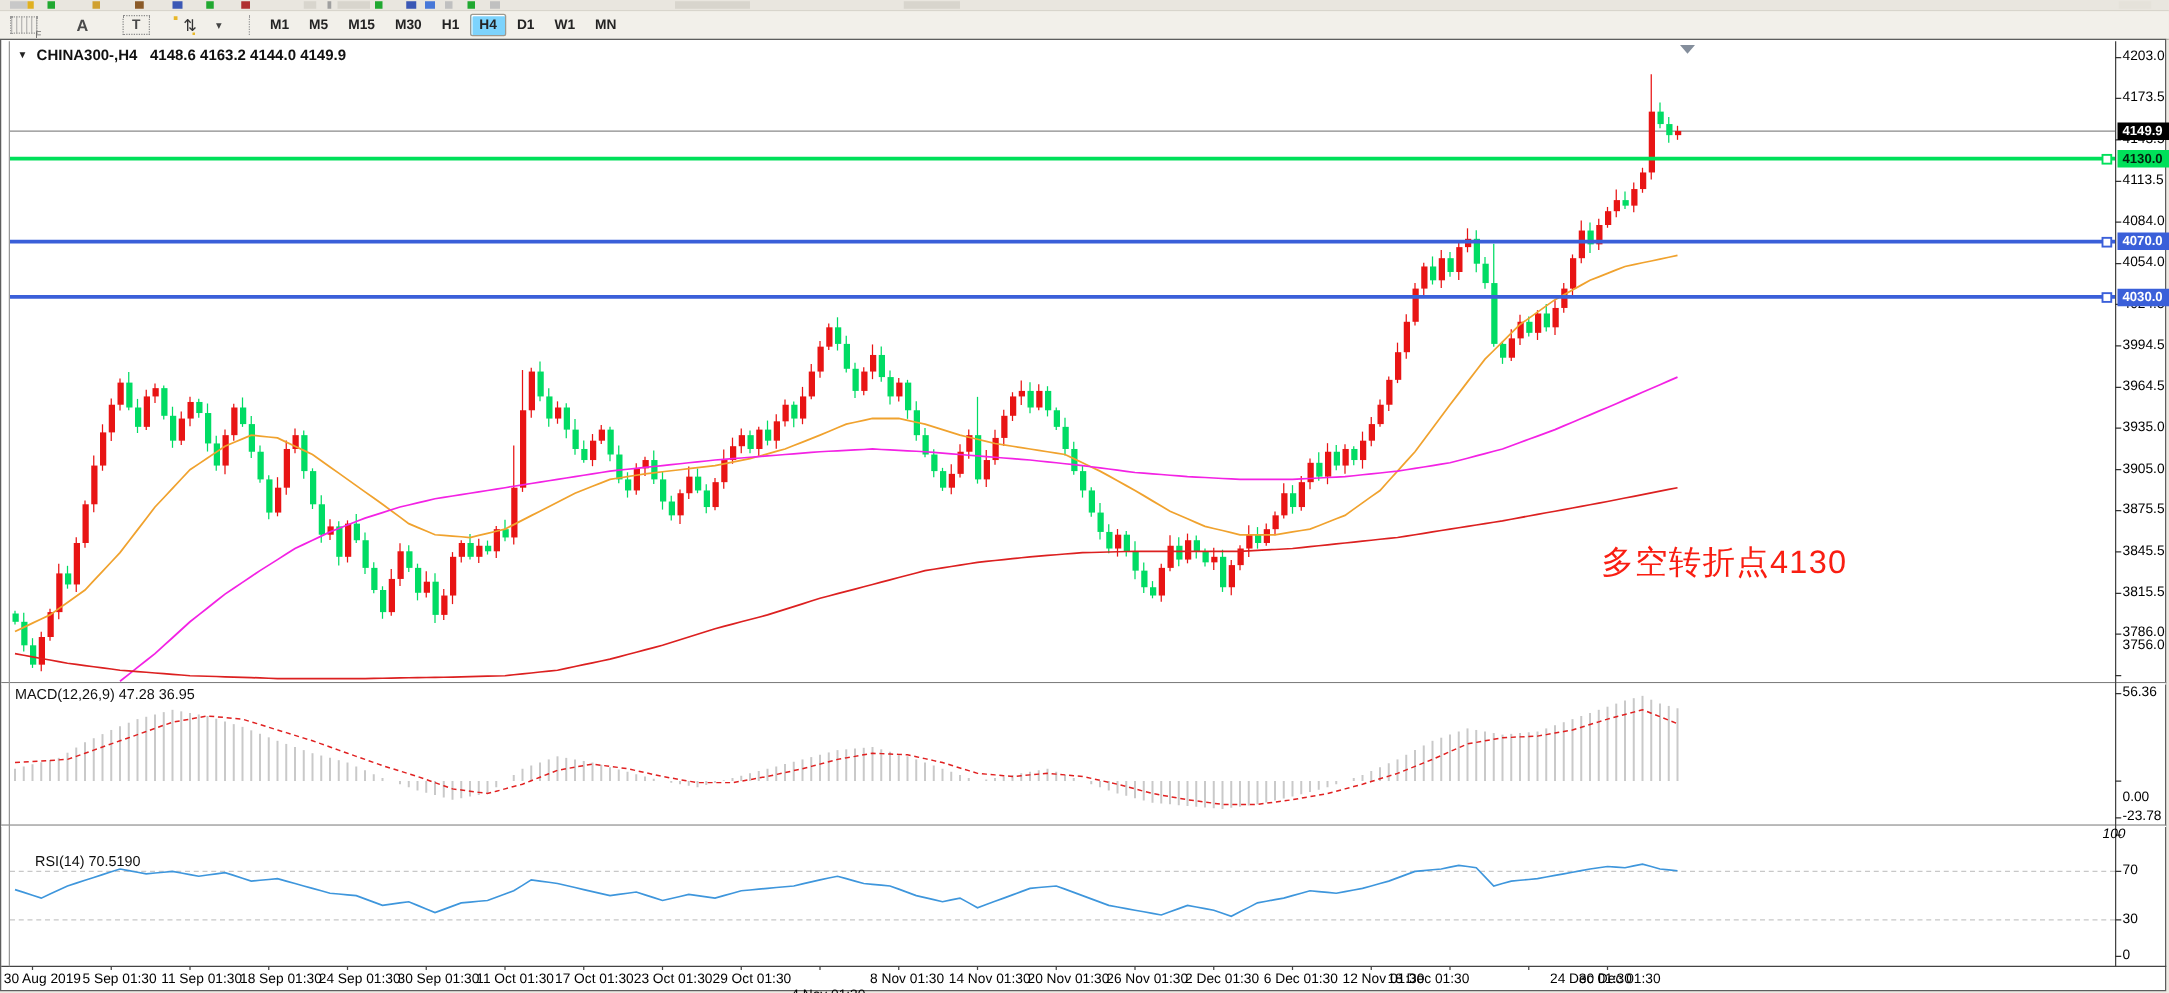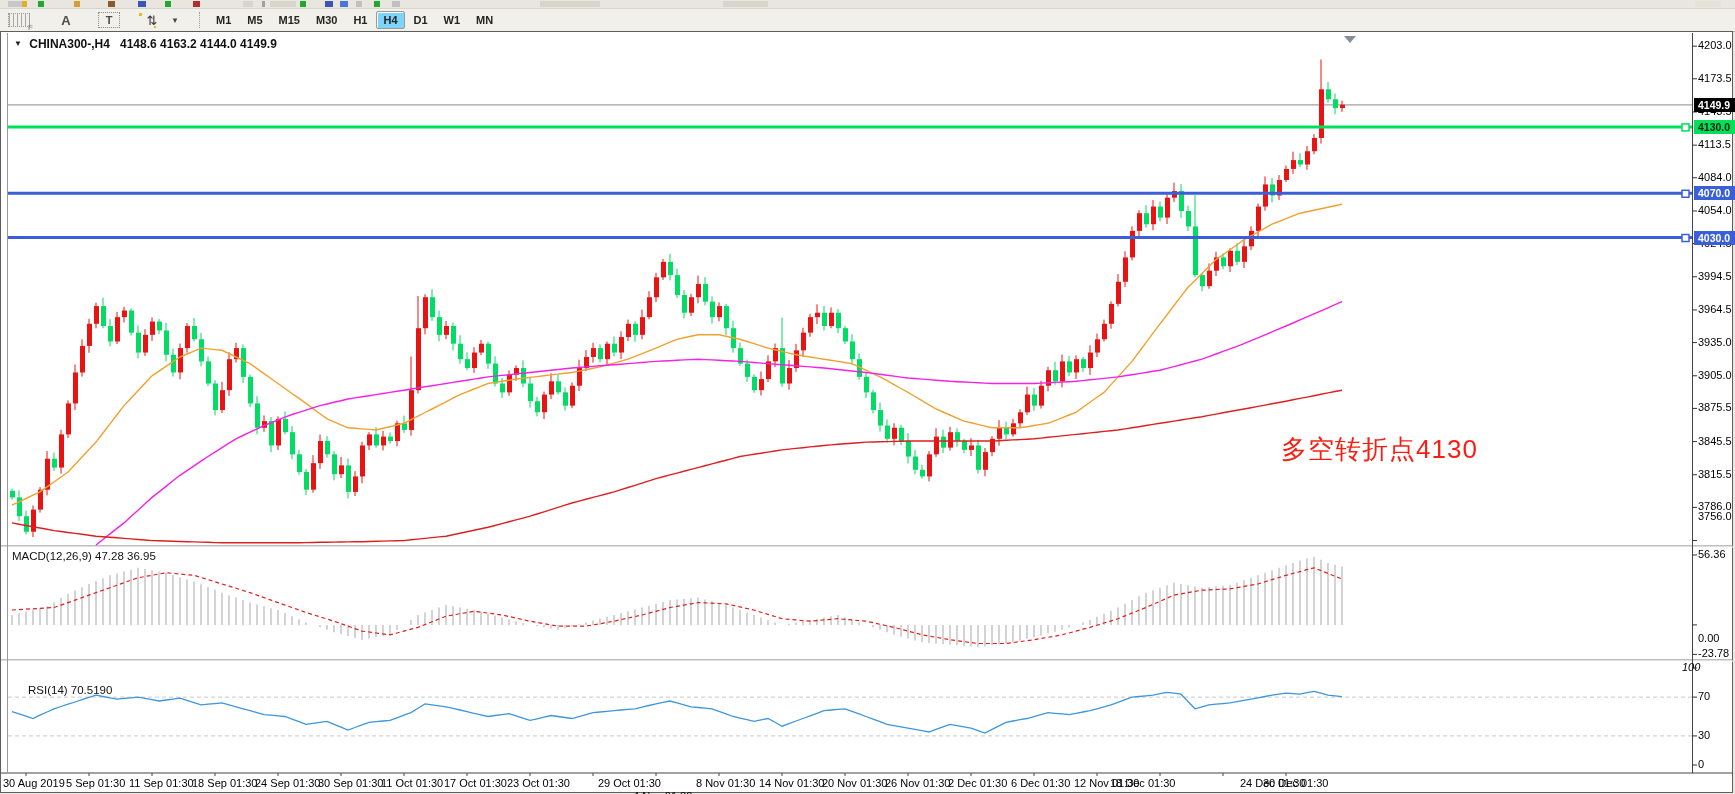--- a/index.html
+++ b/index.html
@@ -779,21 +779,21 @@
       <div class="ov axis-lbl" style="left: 1698px; top: 758.016px;">0</div>
       <div class="ov date-lbl axis-lbl" style="left: 3px; top: 777px;">30 Aug 2019</div>
       <div class="ov date-lbl axis-lbl" style="left: 66px; top: 777px;">5 Sep 01:30</div>
       <div class="ov date-lbl axis-lbl" style="left: 129px; top: 777px;">11 Sep 01:30</div>
       <div class="ov date-lbl axis-lbl" style="left: 192px; top: 777px;">18 Sep 01:30</div>
       <div class="ov date-lbl axis-lbl" style="left: 255px; top: 777px;">24 Sep 01:30</div>
       <div class="ov date-lbl axis-lbl" style="left: 318px; top: 777px;">30 Sep 01:30</div>
       <div class="ov date-lbl axis-lbl" style="left: 381px; top: 777px;">11 Oct 01:30</div>
       <div class="ov date-lbl axis-lbl" style="left: 444px; top: 777px;">17 Oct 01:30</div>
       <div class="ov date-lbl axis-lbl" style="left: 507px; top: 777px;">23 Oct 01:30</div>
-      <div class="ov date-lbl axis-lbl" style="left: 570px; top: 777px; padding-left: 28px;">29 Oct 01:30</div>
+      <div class="ov date-lbl axis-lbl" style="left: 570px; top: 777px;">29 Oct 01:30</div>
       <div class="ov date-lbl axis-lbl" style="left: 633px; top: 766px; margin-top: 24px;">4 Nov 01:30</div>
       <div class="ov date-lbl axis-lbl" style="left: 696px; top: 777px;">8 Nov 01:30</div>
       <div class="ov date-lbl axis-lbl" style="left: 759px; top: 777px;">14 Nov 01:30</div>
       <div class="ov date-lbl axis-lbl" style="left: 822px; top: 777px;">20 Nov 01:30</div>
       <div class="ov date-lbl axis-lbl" style="left: 885px; top: 777px;">26 Nov 01:30</div>
       <div class="ov date-lbl axis-lbl" style="left: 948px; top: 777px;">2 Dec 01:30</div>
       <div class="ov date-lbl axis-lbl" style="left: 1011px; top: 777px;">6 Dec 01:30</div>
       <div class="ov date-lbl axis-lbl" style="left: 1074px; top: 777px;">12 Nov 01:30</div>
       <div class="ov date-lbl axis-lbl" style="left: 1110px; top: 777px;">18 Dec 01:30</div>
       <div class="ov date-lbl axis-lbl" style="left: 1200px; top: 777px; margin-left: 40px;">24 Dec 01:30</div>

